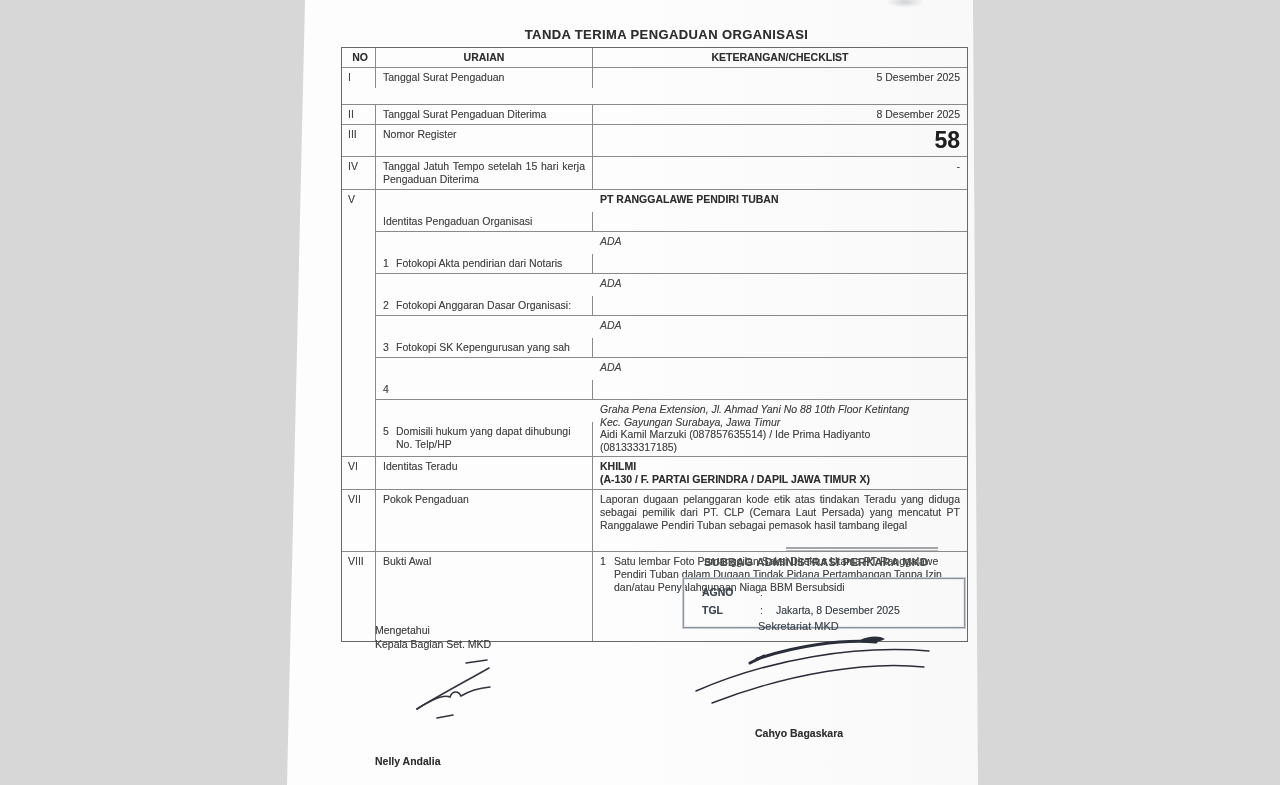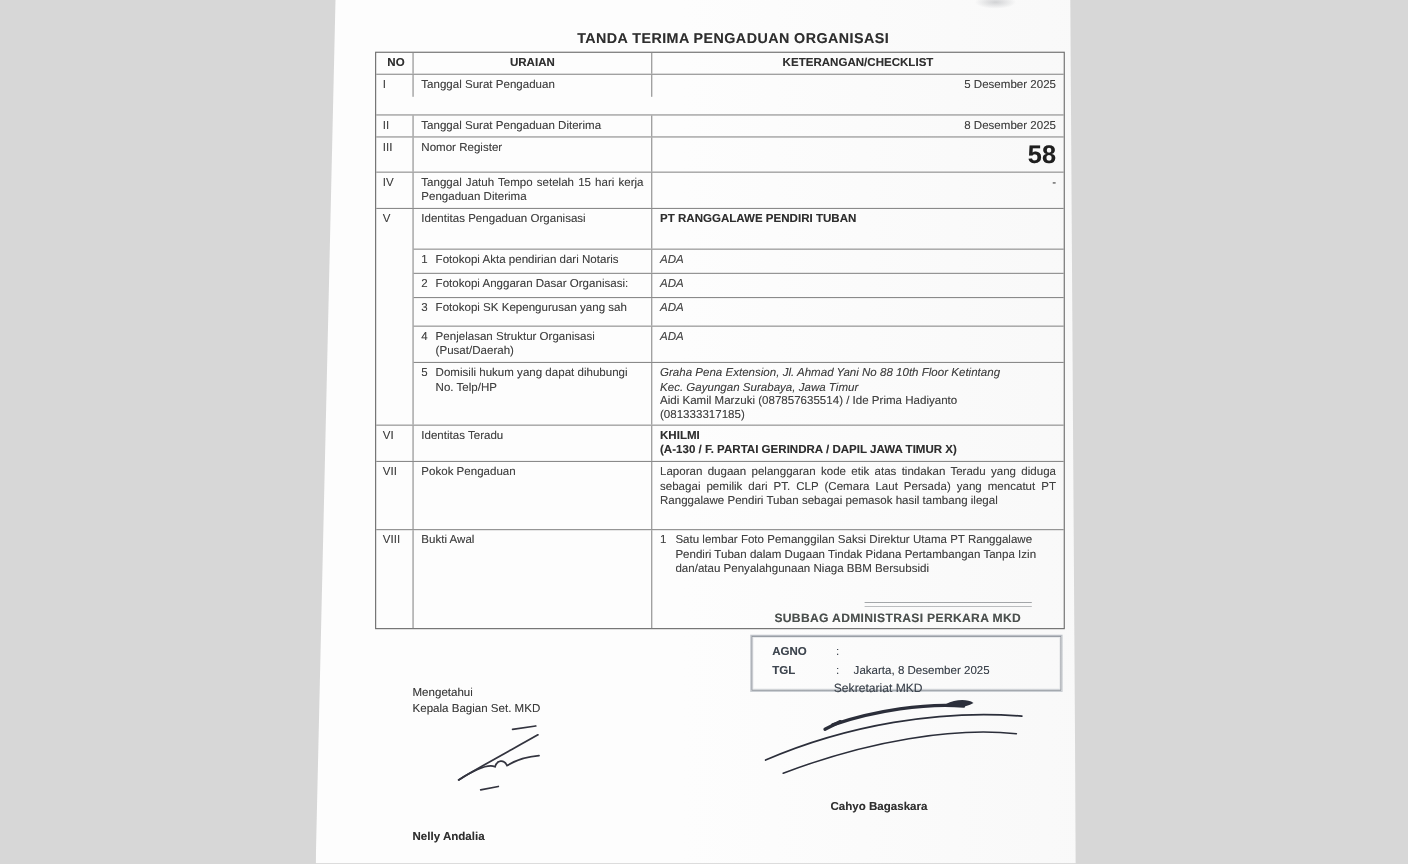--- a/index.html
+++ b/index.html
@@ -46,21 +46,21 @@
   .bold  { font-weight:bold; color:#2e2e2e; }
   .justify { text-align:justify; }
   .register-number { font-size:23px; line-height:25px; font-weight:bold; color:#1f1f1f; }
   
   .v-right { flex:1; display:flex; flex-direction:column; }
   .v-row   { display:flex; }
   .v-row + .v-row { border-top:1px solid #8a8a8a; }
   .v-main  { min-height:36px; }
   .s1 { min-height:22px; } .s2 { min-height:22px; } .s3 { min-height:26px; }
   .s4 { min-height:27px; } .s5 { min-height:54px; }
-  .g-ur  { width:217px; border-right:1px solid #8a8a8a; padding:3px 7px; display:flex; }
+  .g-ur  { width:217px; border-right:1px solid #8a8a8a; padding:3px 7px; display:flex;margin-top:22px; }
   .g-ket { flex:1; padding:3px 7px; }
   .sub-num { width:13px; flex:none; }
   .sub-label { flex:1; }
   .ada { font-style:italic; color:#4a4a4a; }
   .addr-line { font-style:italic; line-height:12.5px; }
   .addr-plain { font-style:normal; line-height:12.5px; }
   .flexket { display:flex; }
   .item-num { width:14px; flex:none; }
   
   .stamp-dept {
@@ -160,21 +160,20 @@
         <div class="v-row s3">
           <div class="g-ur">
             <span class="sub-num">3</span>
             <span class="sub-label">Fotokopi SK Kepengurusan yang sah</span>
           </div>
           <div class="g-ket ada">ADA</div>
         </div>
         <div class="v-row s4">
           <div class="g-ur">
             <span class="sub-num">4</span>
-            <span class="sub-label">Penjelasan Struktur Organisasi (Pusat/Daerah)</span>
           </div>
           <div class="g-ket ada">ADA</div>
         </div>
         <div class="v-row s5">
           <div class="g-ur">
             <span class="sub-num">5</span>
             <span class="sub-label">Domisili hukum yang dapat dihubungi No. Telp/HP</span>
           </div>
           <div class="g-ket">
             <div class="addr-line">Graha Pena Extension, Jl. Ahmad Yani No 88 10th Floor Ketintang</div>

